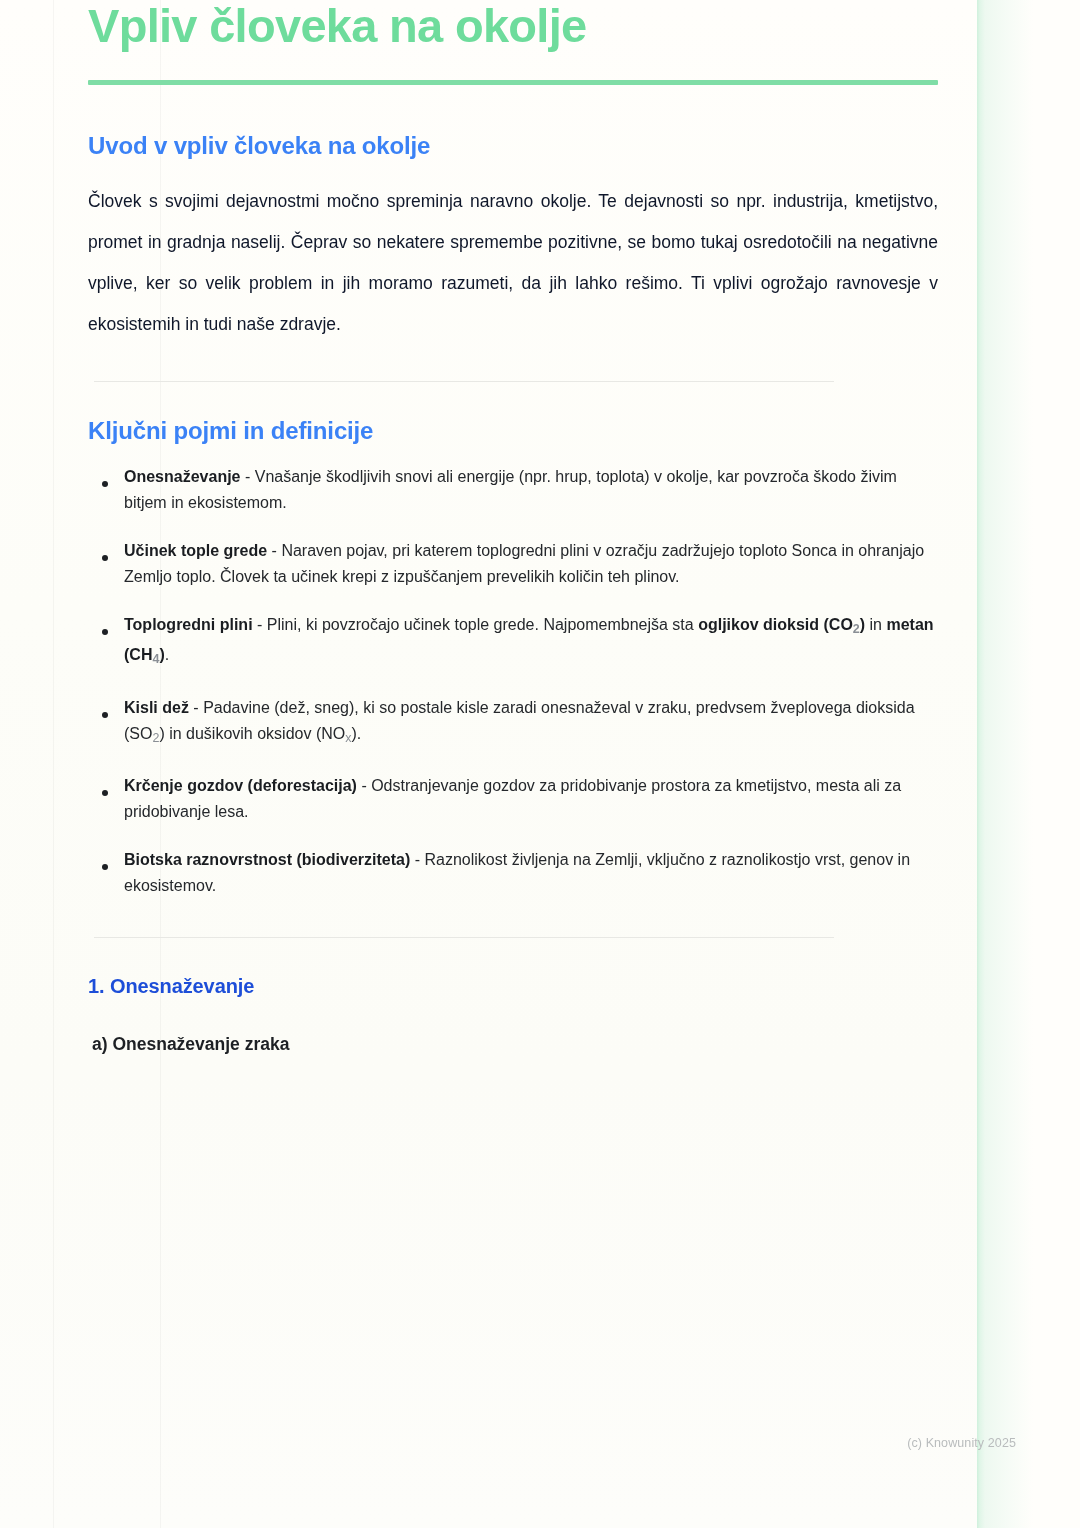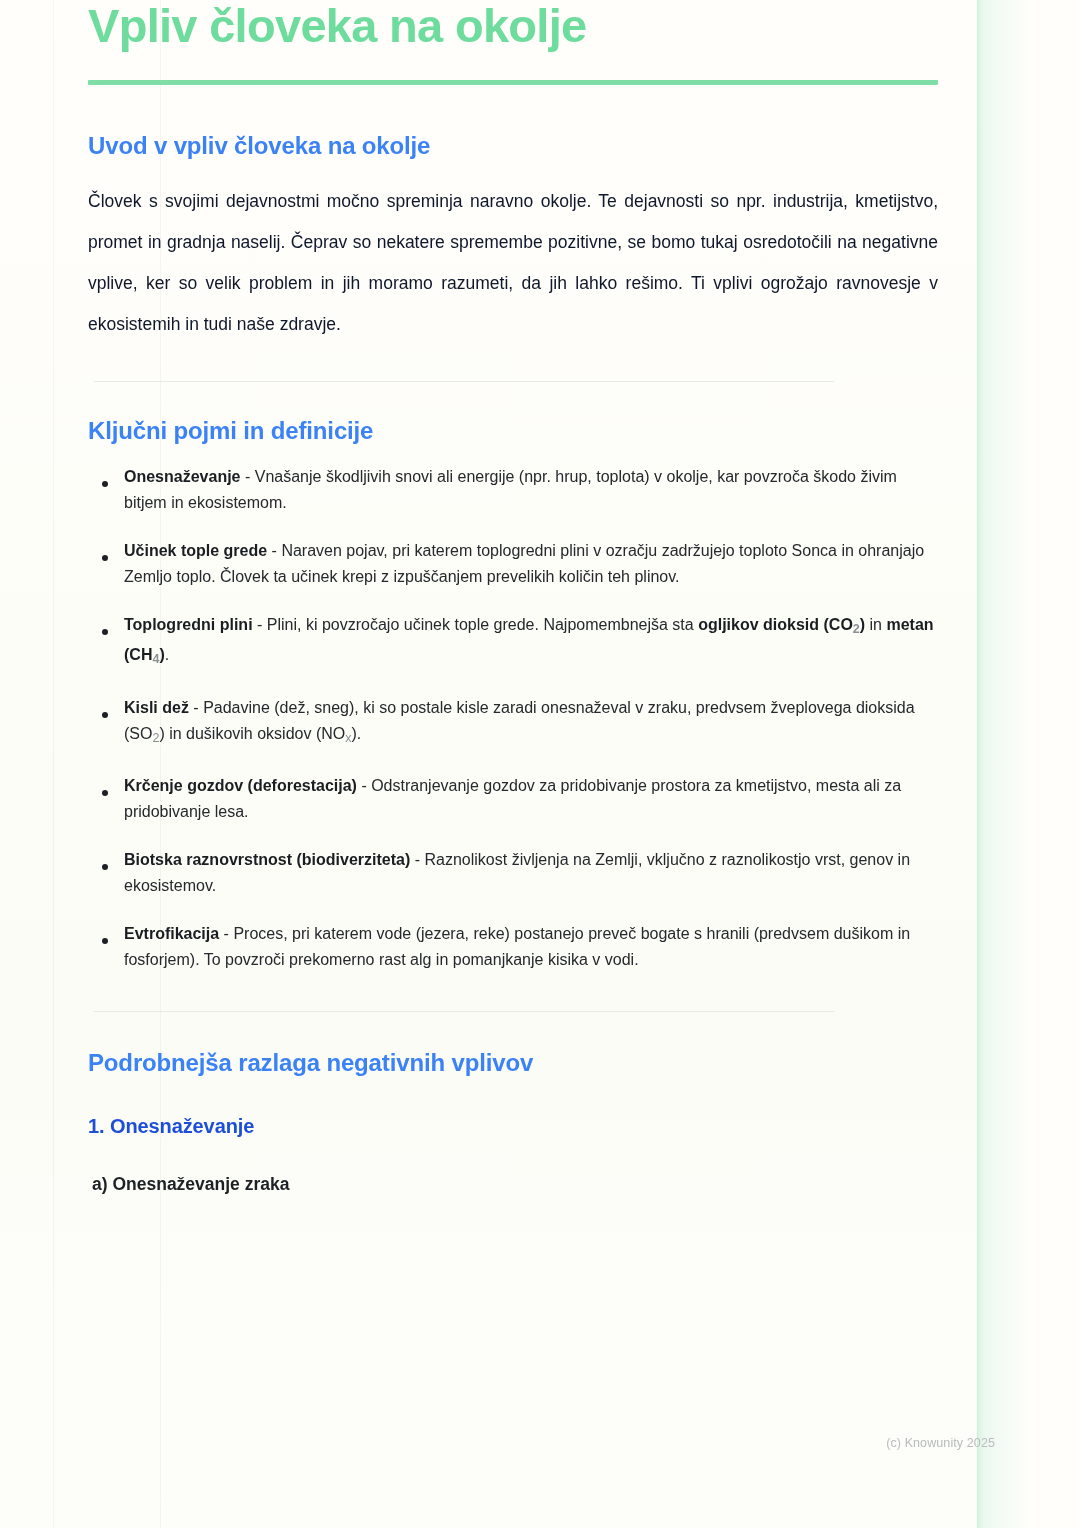--- a/index.html
+++ b/index.html
@@ -171,21 +171,21 @@
   .sub {
     font-size: 0.78em;
     vertical-align: -0.28em;
     color: #8a8f95;
     letter-spacing: 0;
   }
 
   
   .watermark {
     position: absolute;
-    right: 85px;
+    right: 64px;
     bottom: 78px;
     font-size: 12.5px;
     color: #b9bcbd;
     letter-spacing: 0.1px;
     white-space: nowrap;
   }
 </style>
 </head>
 <body>
 
@@ -215,27 +215,25 @@
       <li><b>Učinek tople grede</b><span> - </span><span>Naraven pojav, pri katerem toplogredni plini v ozračju zadržujejo toploto Sonca in ohranjajo Zemljo toplo. Človek ta učinek krepi z izpuščanjem prevelikih količin teh plinov.</span></li>
 
       <li><b>Toplogredni plini</b><span> - </span><span>Plini, ki povzročajo učinek tople grede. Najpomembnejša sta </span><b><span>ogljikov dioksid (CO</span><span class="sub">2</span><span>)</span></b><span> in </span><b><span>metan (CH</span><span class="sub">4</span><span>)</span></b><span>.</span></li>
 
       <li><b>Kisli dež</b><span> - </span><span>Padavine (dež, sneg), ki so postale kisle zaradi onesnaževal v zraku, predvsem žveplovega dioksida (SO</span><span class="sub">2</span><span>) in dušikovih oksidov (NO</span><span class="sub">x</span><span>).</span></li>
 
       <li><b>Krčenje gozdov (deforestacija)</b><span> - </span><span>Odstranjevanje gozdov za pridobivanje prostora za kmetijstvo, mesta ali za pridobivanje lesa.</span></li>
 
       <li><b>Biotska raznovrstnost (biodiverziteta)</b><span> - </span><span>Raznolikost življenja na Zemlji, vključno z raznolikostjo vrst, genov in ekosistemov.</span></li>
 
-      <li><b>Evtrofikacija</b><span> - </span><span>Proces, pri katerem vode (jezera, reke) postanejo preveč bogate s hranili (predvsem dušikom in fosforjem). To povzroči prekomerno rast alg in pomanjkanje kisika v vodi.</span></li>
 
     </ul>
 
     <div class="divider two"></div>
 
-    <h2 class="h2 section" style="padding-top:36px">Podrobnejša razlaga negativnih vplivov</h2>
 
     <h3 class="h3">1. Onesnaževanje</h3>
 
 
     <p class="bold-line">a) Onesnaževanje zraka</p>
 
   </div>
 
   <div class="watermark">(c) Knowunity 2025</div>
 

